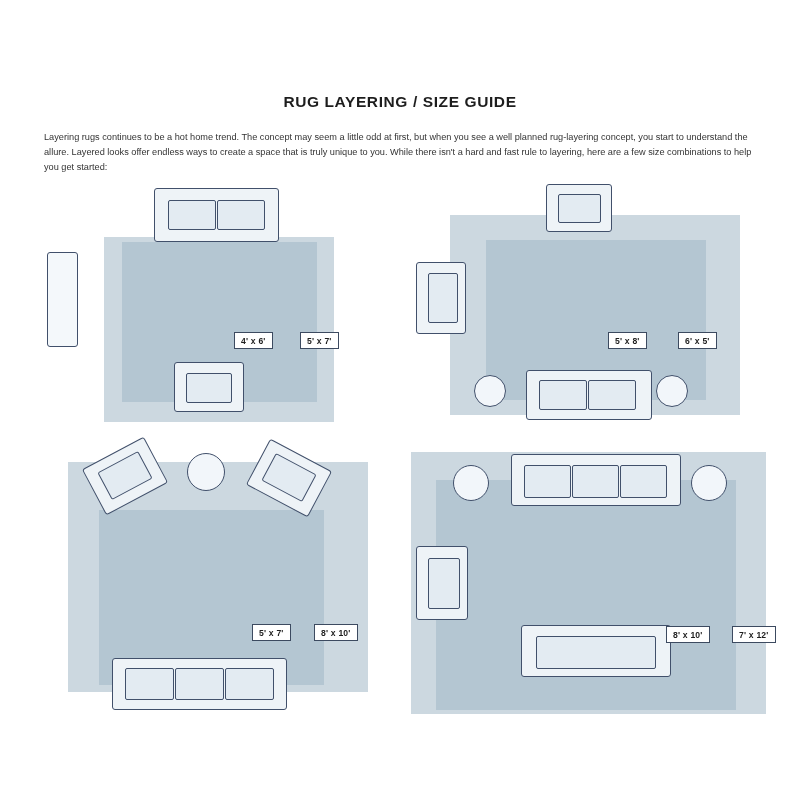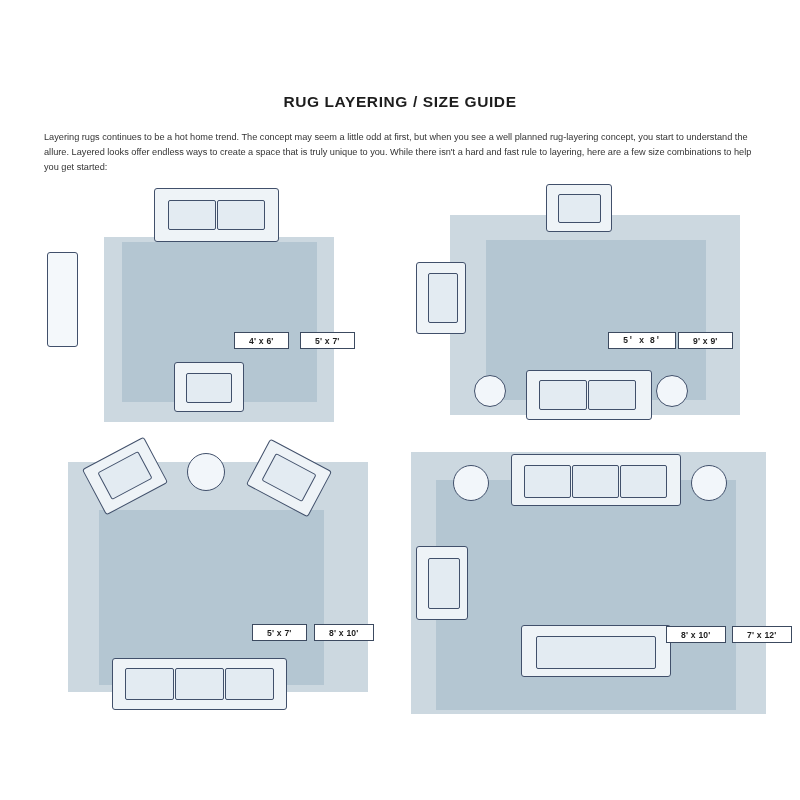--- a/index.html
+++ b/index.html
@@ -88,21 +88,21 @@
     border: 1px solid #3c4a60;
     background: #ffffff;
     font-size: 8.6px;
     font-weight: bold;
     color: #1d1d1d;
     letter-spacing: 0.2px;
     display: flex;
     align-items: center;
     justify-content: center;
     height: 17px;
-    padding: 0 14px;
+    padding: 0 6px;
     white-space: nowrap;
   }
 </style>
 </head>
 <body>
 
 <div class="page">
 
   <div class="title">RUG LAYERING / SIZE GUIDE</div>
   <div class="intro">Layering rugs continues to be a hot home trend. The concept may seem a little odd at first, but when you see a well planned rug-layering concept, you start to understand the allure. Layered looks offer endless ways to create a space that is truly unique to you. While there isn't a hard and fast rule to layering, here are a few size combinations to help you get started:</div>
@@ -138,22 +138,22 @@
     <div class="furn" style="left:8px; top:82px; width:50px; height:72px;"></div>
     <div class="cush" style="left:20px; top:93px; width:30px; height:50px;"></div>
 
     <div class="furn" style="left:118px; top:190px; width:126px; height:50px;"></div>
     <div class="cush" style="left:131px; top:200px; width:48px; height:30px;"></div>
     <div class="cush" style="left:180px; top:200px; width:48px; height:30px;"></div>
 
     <div class="round" style="left:66px; top:195px; width:32px; height:32px;"></div>
     <div class="round" style="left:248px; top:195px; width:32px; height:32px;"></div>
 
-    <div class="size-label" style="left:200px; top:152px;font-family:Liberation Mono, monospace;">5' x 8'</div>
-    <div class="size-label" style="left:270px; top:152px;">9' x 9'</div>
+    <div class="size-label" style="left:200px; top:152px;">5' x 8'</div>
+    <div class="size-label" style="left:270px; top:152px;">6' x 5'</div>
   </div>
 
   <div class="panel" style="left:56px; top:425px; width:340px; height:275px;">
 
     <div class="rug-outer" style="left:12px; top:22px; width:300px; height:230px;"></div>
 
     <div class="rug-inner" style="left:43px; top:70px; width:225px; height:175px;"></div>
 
     <div class="furn" style="left:34px; top:10px; width:70px; height:52px; transform: rotate(-28deg);"></div>
     <div class="cush" style="left:46px; top:20px; width:46px; height:31px; transform: rotate(-28deg);"></div>

